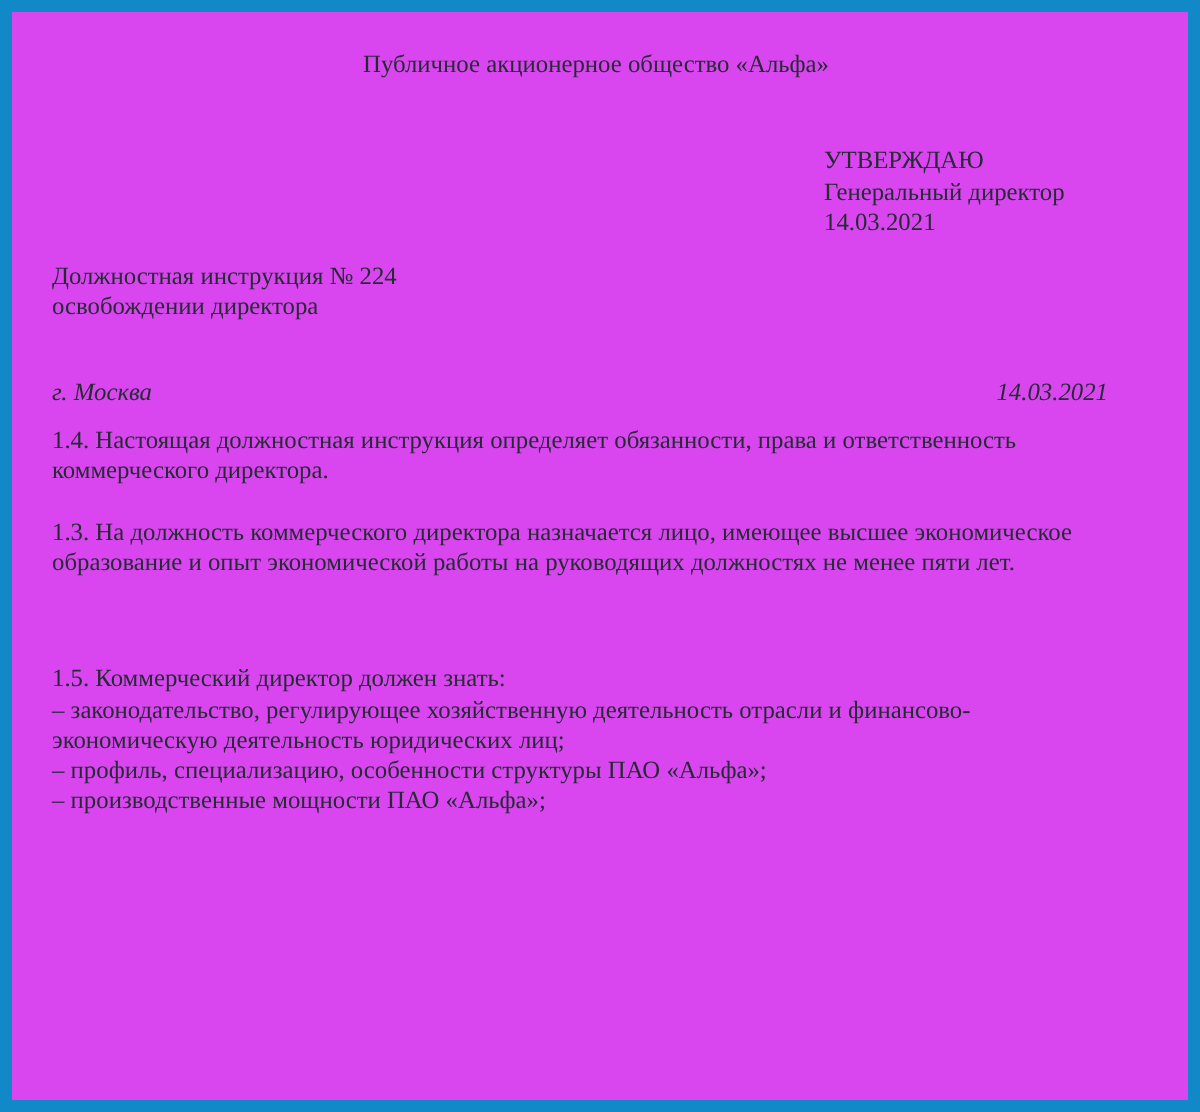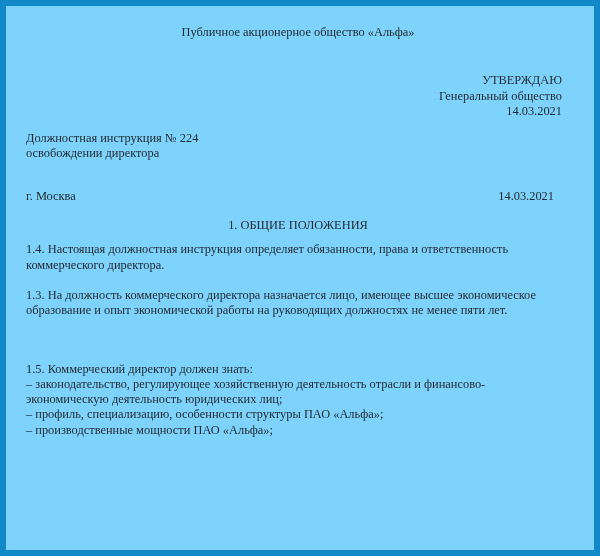--- a/index.html
+++ b/index.html
@@ -6,51 +6,52 @@
     margin: 0;
     padding: 0;
     background: #ffffff;
   }
   .page {
     position: relative;
     width: 600px;
     height: 556px;
     box-sizing: border-box;
     border: 6px solid #1188c7;
-    background: #7dd3fc;
+    background: #d946ef;
     font-family: "Liberation Serif", "DejaVu Serif", serif;
     color: #242b33;
     font-size: 12.4px;
     line-height: 15.3px;
     overflow: hidden;
   }
   .inner {
     box-sizing: border-box;
     width: 100%;
     height: 100%;
     padding: 19px 24px 8px 20px;
   }
   .company {
     text-align: center;
   }
   .approval {
     width: 150px;
     margin-left: auto;
     margin-right: 8px;
     margin-top: 33px;
-    text-align: right;
+    text-align: left;
   }
   .doc-title {
     margin-top: 12px;
   }
   .place-row {
     margin-top: 27px;
     display: flex;
     justify-content: space-between;
     align-items: baseline;
+    font-style: italic;
   }
   .place-row .date {
     padding-right: 16px;
   }
   .section-heading {
     margin-top: 14px;
     text-align: center;
   }
   .paragraphs {
     margin-top: 9px;
@@ -67,35 +68,34 @@
 </head>
 <body>
 
 <div class="page">
   <div class="inner">
 
     <div class="company">Публичное акционерное общество «Альфа»</div>
 
     <div class="approval">
       <div>УТВЕРЖДАЮ</div>
-      <div>Генеральный общество</div>
+      <div>Генеральный директор</div>
       <div>14.03.2021</div>
     </div>
 
     <div class="doc-title">
       <div>Должностная инструкция № 224</div>
       <div>освобождении директора</div>
     </div>
 
     <div class="place-row">
       <span class="city">г. Москва</span>
       <span class="date">14.03.2021</span>
     </div>
 
-    <div class="section-heading">1. ОБЩИЕ ПОЛОЖЕНИЯ</div>
 
     <div class="paragraphs">
       <p class="para">1.4. Настоящая должностная инструкция определяет обязанности, права и ответственность
 коммерческого директора.</p>
       <p class="para">1.3. На должность коммерческого директора назначается лицо, имеющее высшее экономическое
 образование и опыт экономической работы на руководящих должностях не менее пяти лет.</p>
       <p class="para">1.5. Коммерческий директор должен знать:
 – законодательство, регулирующее хозяйственную деятельность отрасли и финансово-
 экономическую деятельность юридических лиц;
 – профиль, специализацию, особенности структуры ПАО «Альфа»;

